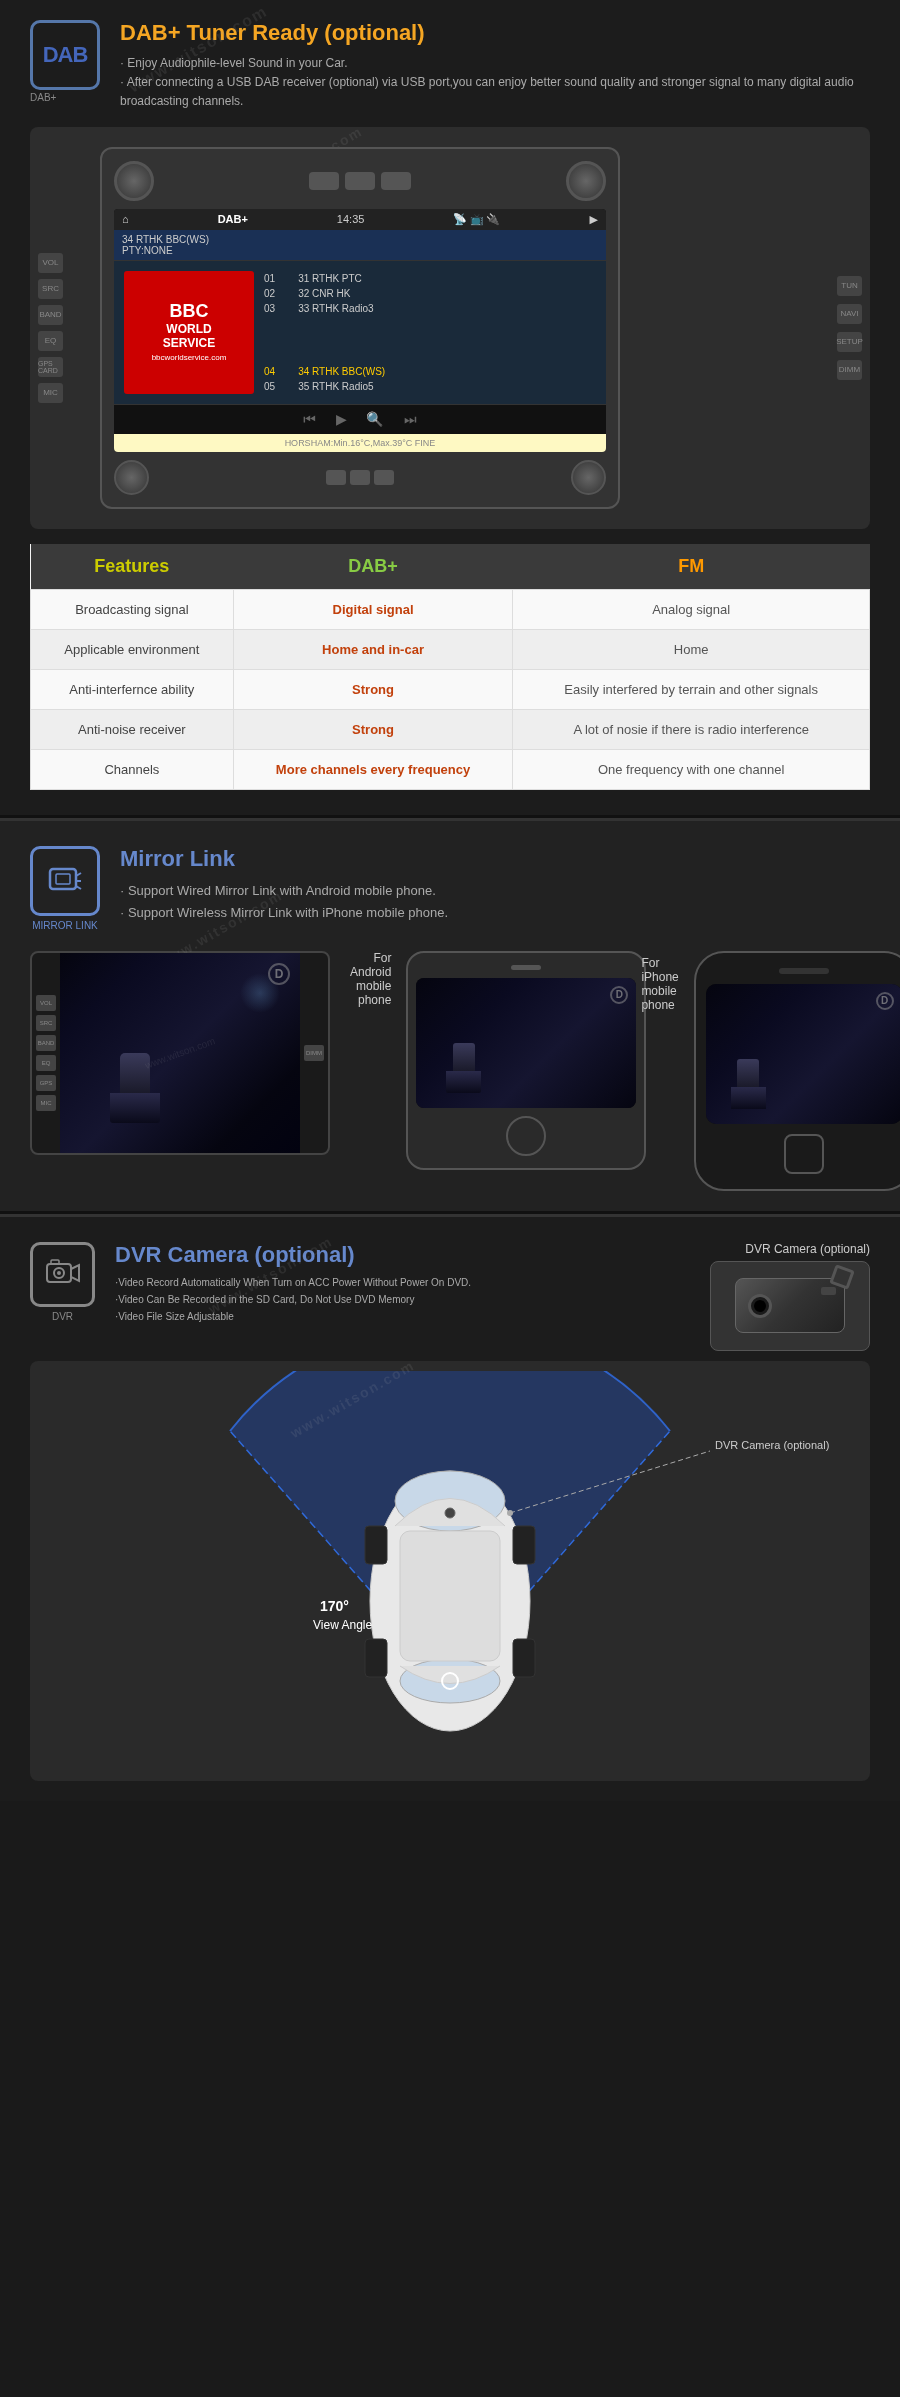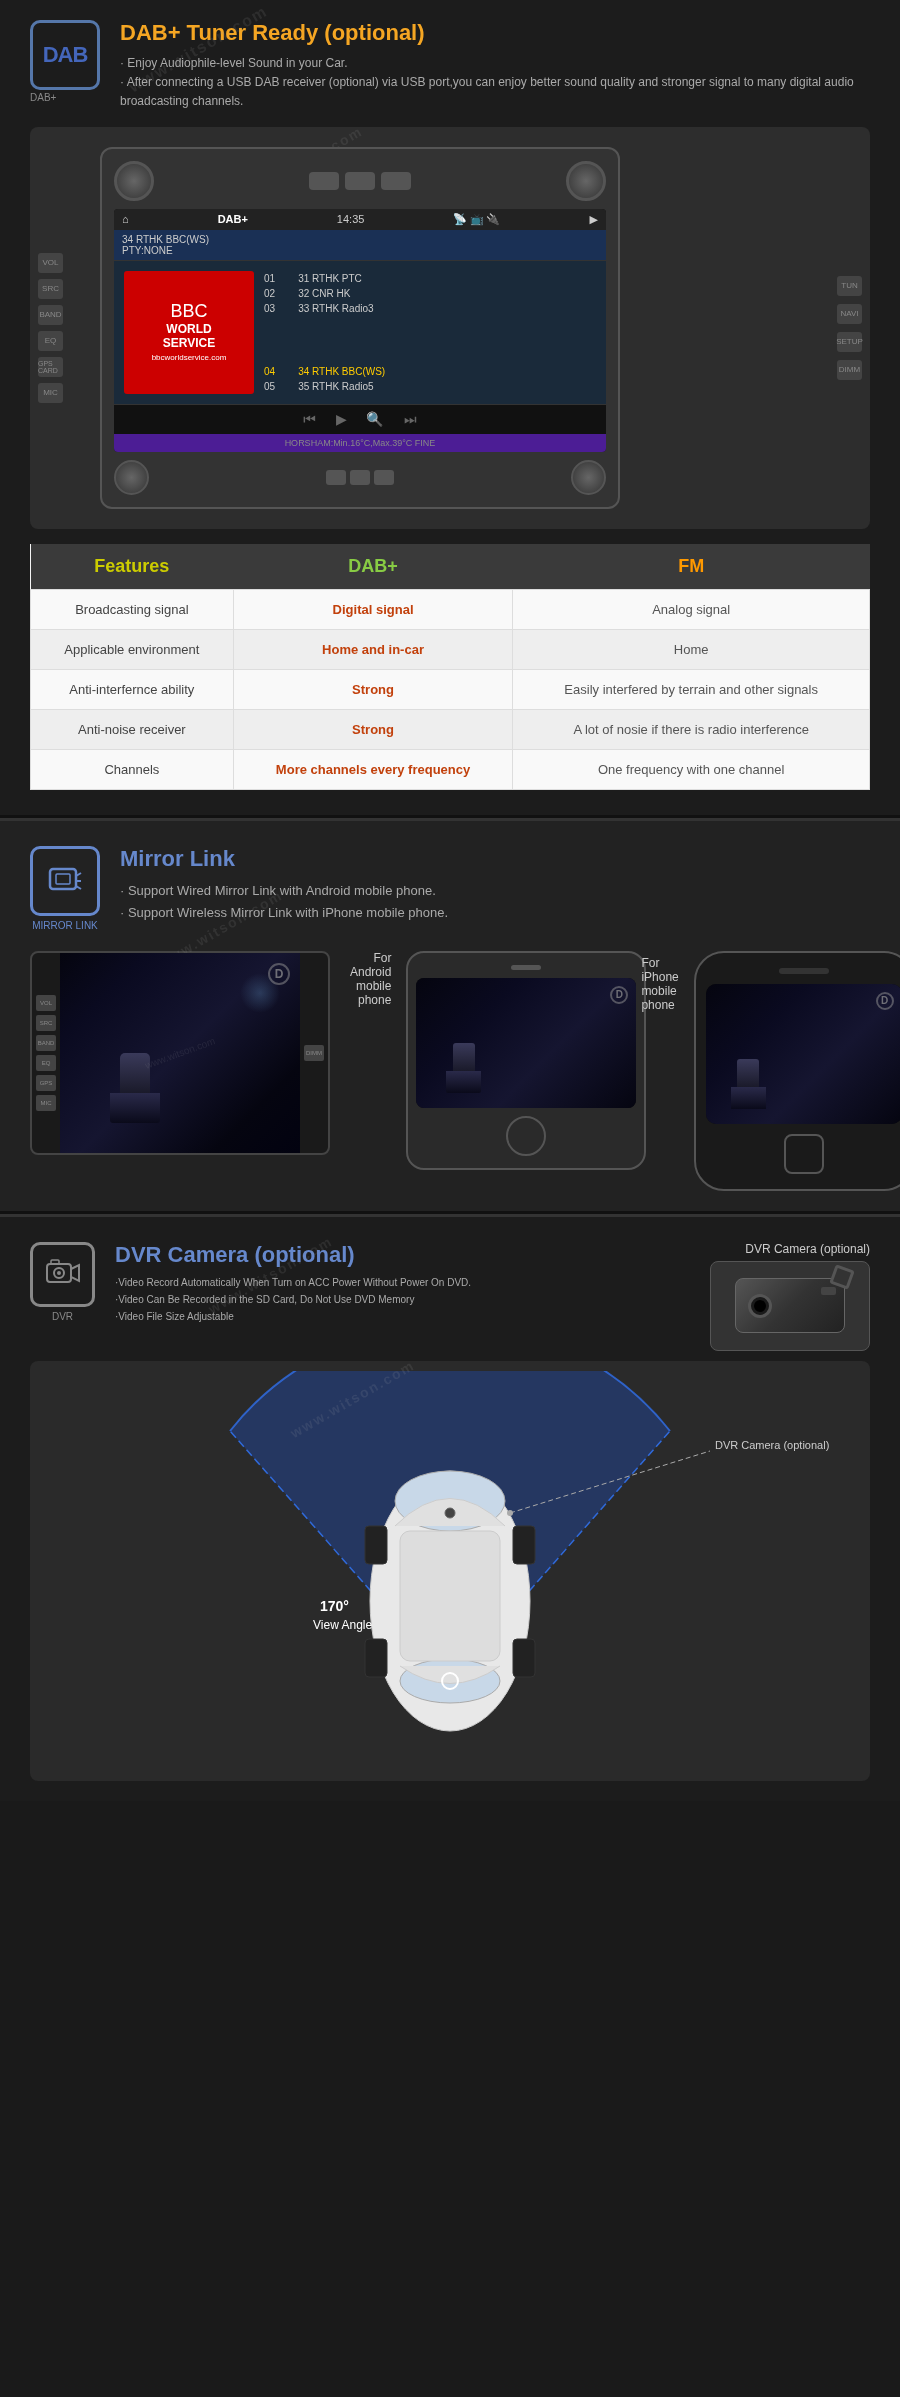--- a/index.html
+++ b/index.html
@@ -92,21 +92,21 @@
       display: flex;
       flex-direction: column;
       align-items: center;
       justify-content: center;
       color: white;
       font-size: 10px;
       border-radius: 3px;
       flex-shrink: 0;
     }
     .bbc-logo-text {
-      font-weight: normal;
+      font-weight: bold;
       font-size: 18px;
       line-height: 1.1;
       text-align: center;
     }
     .bbc-logo-sub {
       font-size: 8px;
       text-align: center;
       margin-top: 3px;
     }
     .channel-list {
@@ -117,21 +117,21 @@
     .channel-item {
       padding: 2px 0;
       display: flex;
       gap: 23px;
     }
     .channel-item.active {
       color: #ffcc00;
       margin-top: 48px;
     }
     .screen-bottom-bar {
-      background: #4c1d95;
+      background: #fef9c3;
       padding: 4px 8px;
       font-size: 9px;
       color: #888;
       text-align: center;
     }
     .screen-controls {
       background: #111;
       display: flex;
       justify-content: center;
       gap: 20px;

